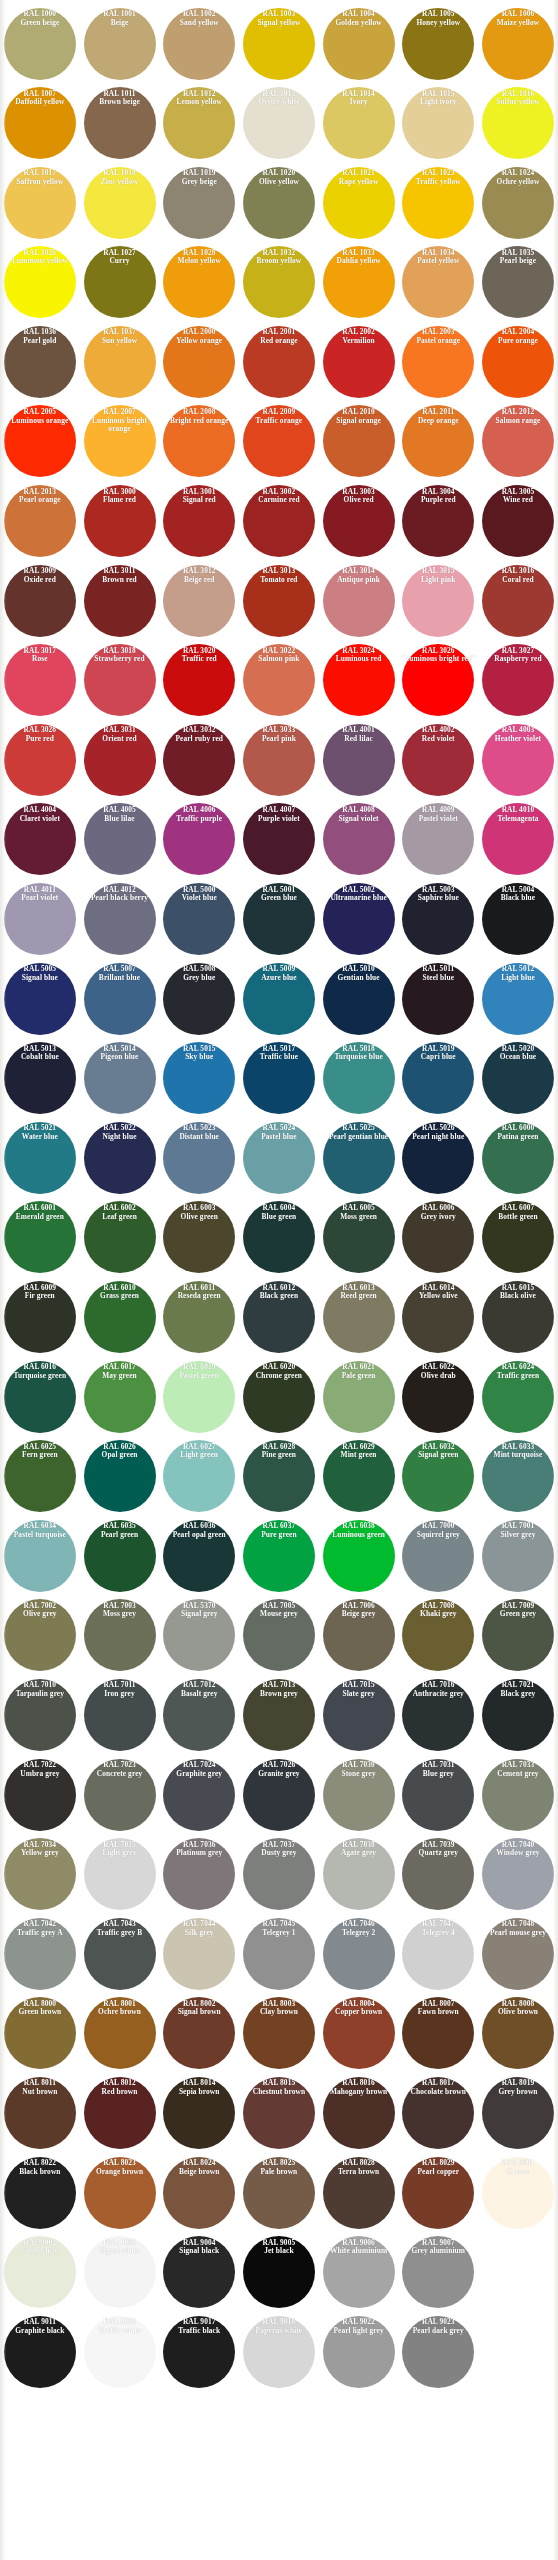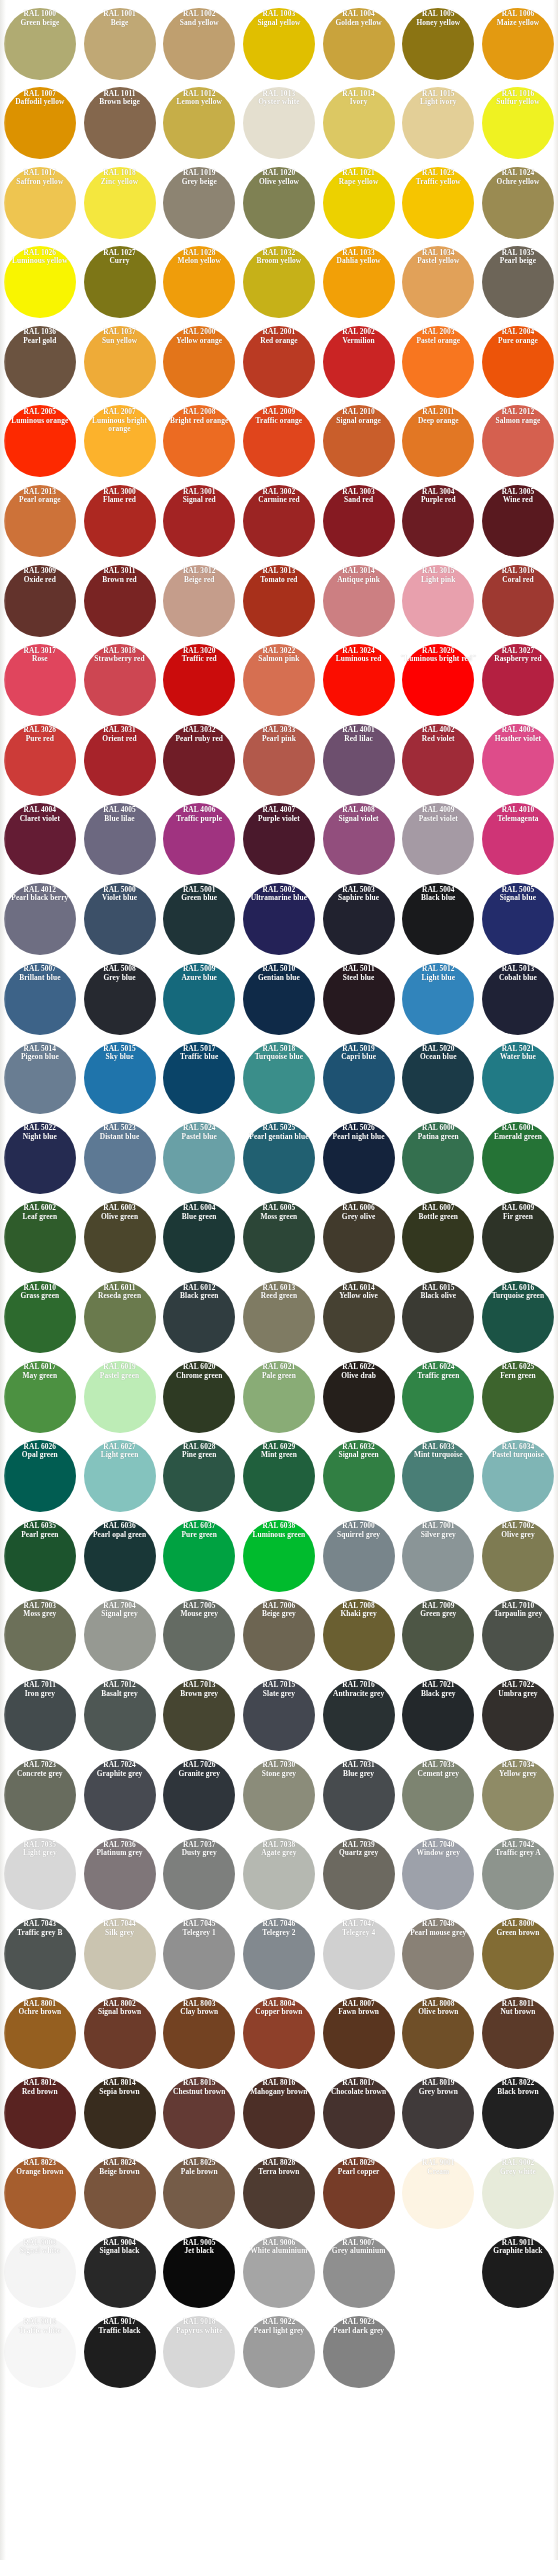--- a/index.html
+++ b/index.html
@@ -422,21 +422,21 @@
         <div class="swatch-dot" style="background: rgb(155, 36, 35);"></div>
         <div class="swatch-label">
           <span class="swatch-code">RAL 3002</span>
           <span class="swatch-name">Carmine red</span>
         </div>
       </div>
       <div class="swatch-cell">
         <div class="swatch-dot" style="background: rgb(134, 26, 34);"></div>
         <div class="swatch-label">
           <span class="swatch-code">RAL 3003</span>
-          <span class="swatch-name">Sand red</span>
+          <span class="swatch-name">Olive red</span>
         </div>
       </div>
       <div class="swatch-cell">
         <div class="swatch-dot" style="background: rgb(107, 28, 35);"></div>
         <div class="swatch-label">
           <span class="swatch-code">RAL 3004</span>
           <span class="swatch-name">Purple red</span>
         </div>
       </div>
       <div class="swatch-cell">
@@ -636,20 +636,27 @@
         </div>
       </div>
       <div class="swatch-cell">
         <div class="swatch-dot" style="background: rgb(207, 52, 118);"></div>
         <div class="swatch-label">
           <span class="swatch-code">RAL 4010</span>
           <span class="swatch-name">Telemagenta</span>
         </div>
       </div>
       <div class="swatch-cell">
+        <div class="swatch-dot" style="background: rgb(160, 152, 176);"></div>
+        <div class="swatch-label">
+          <span class="swatch-code">RAL 4011</span>
+          <span class="swatch-name">Pearl violet</span>
+        </div>
+      </div>
+      <div class="swatch-cell">
         <div class="swatch-dot" style="background: rgb(110, 110, 130);"></div>
         <div class="swatch-label">
           <span class="swatch-code">RAL 4012</span>
           <span class="swatch-name">Pearl black berry</span>
         </div>
       </div>
       <div class="swatch-cell">
         <div class="swatch-dot" style="background: rgb(60, 80, 104);"></div>
         <div class="swatch-label">
           <span class="swatch-code">RAL 5000</span>
@@ -863,21 +870,21 @@
         <div class="swatch-dot" style="background: rgb(44, 70, 55);"></div>
         <div class="swatch-label">
           <span class="swatch-code">RAL 6005</span>
           <span class="swatch-name">Moss green</span>
         </div>
       </div>
       <div class="swatch-cell">
         <div class="swatch-dot" style="background: rgb(65, 58, 44);"></div>
         <div class="swatch-label">
           <span class="swatch-code">RAL 6006</span>
-          <span class="swatch-name">Grey olive</span>
+          <span class="swatch-name">Grey ivory</span>
         </div>
       </div>
       <div class="swatch-cell">
         <div class="swatch-dot" style="background: rgb(51, 55, 31);"></div>
         <div class="swatch-label">
           <span class="swatch-code">RAL 6007</span>
           <span class="swatch-name">Bottle green</span>
         </div>
       </div>
       <div class="swatch-cell">
@@ -1086,21 +1093,21 @@
       <div class="swatch-cell">
         <div class="swatch-dot" style="background: rgb(108, 112, 89);"></div>
         <div class="swatch-label">
           <span class="swatch-code">RAL 7003</span>
           <span class="swatch-name">Moss grey</span>
         </div>
       </div>
       <div class="swatch-cell">
         <div class="swatch-dot" style="background: rgb(150, 153, 146);"></div>
         <div class="swatch-label">
-          <span class="swatch-code">RAL 7004</span>
+          <span class="swatch-code">RAL 5370</span>
           <span class="swatch-name">Signal grey</span>
         </div>
       </div>
       <div class="swatch-cell">
         <div class="swatch-dot" style="background: rgb(100, 107, 99);"></div>
         <div class="swatch-label">
           <span class="swatch-code">RAL 7005</span>
           <span class="swatch-name">Mouse grey</span>
         </div>
       </div>

